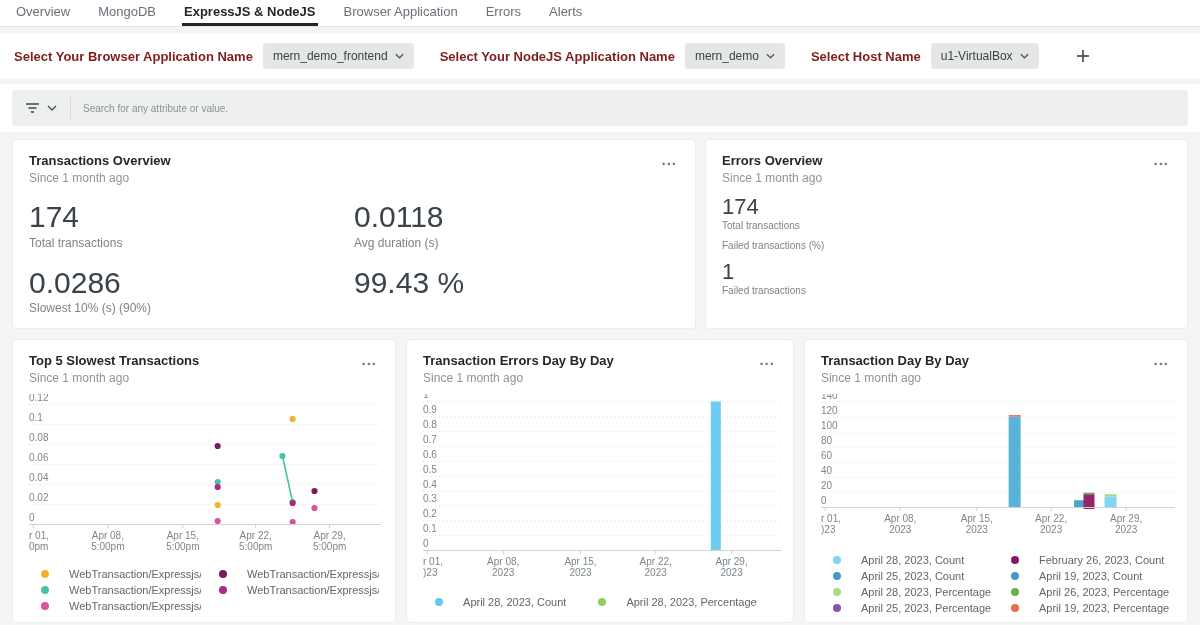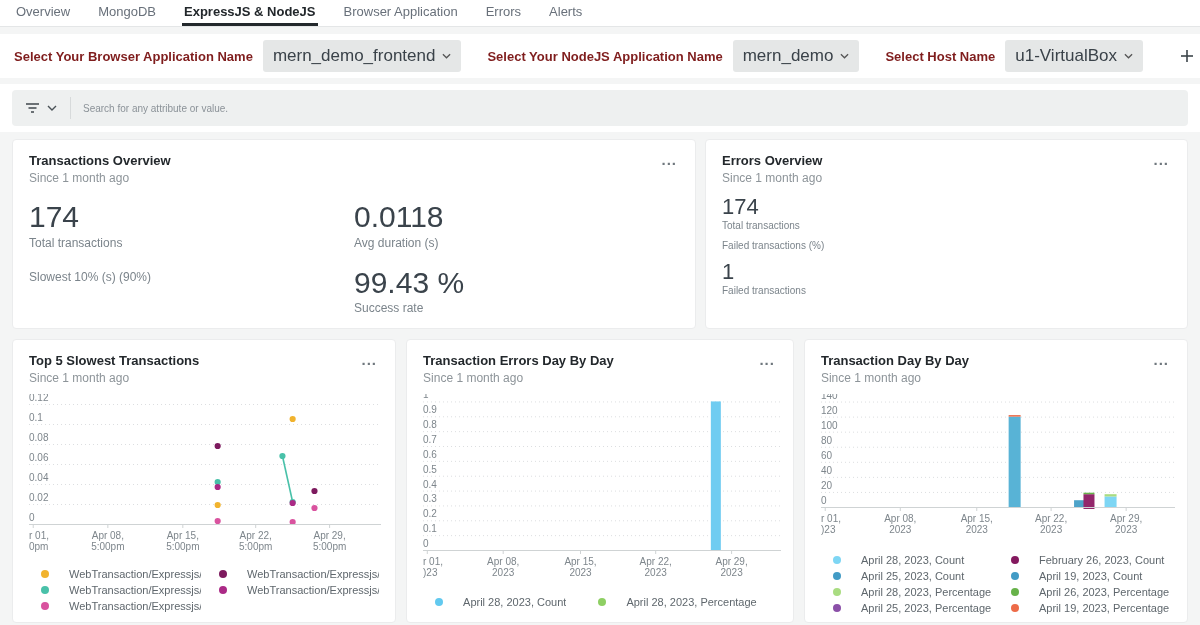--- a/index.html
+++ b/index.html
@@ -8,21 +8,21 @@
 
   
   .tabbar { background:#fff; border-bottom:1px solid #e4e6e7; display:flex; align-items:flex-end; height:27px; padding-left:2px; }
   .tab { font-size:13px; color:#68707a; padding:5px 2px 4px; margin:0 12px; border-bottom:3px solid transparent; cursor:pointer; white-space:nowrap; }
   .tab.active { color:#22272b; font-weight:bold; border-bottom-color:#23282c; }
 
   
   .filterbar { background:#fff; margin-top:7px; height:44px; display:flex; align-items:center; padding:0 14px; }
   .fgroup { display:flex; align-items:center; margin-right:26px; }
   .fgroup .flabel { font-size:13px; font-weight:bold; color:#7f1d1d; margin-right:10px; white-space:nowrap; }
-  .pill { display:flex; align-items:center; gap:7px; background:#e5e7e7; border:none; border-radius:3px; padding:6px 10px; font-size:17px; color:#3a4249; font-family:inherit; cursor:pointer; white-space:nowrap; }
+  .pill { display:flex; align-items:center; gap:7px; background:#e5e7e7; border:none; border-radius:3px; padding:6px 10px; font-size:12px; color:#3a4249; font-family:inherit; cursor:pointer; white-space:nowrap; }
   .addbtn { background:none; border:none; cursor:pointer; margin-left:6px; display:flex; align-items:center; padding:4px; }
 
   
   .searchbar { background:#fff; margin-top:6px; height:48px; padding:6px 12px; }
   .search-box { height:36px; background:#eef0f0; border-radius:4px; display:flex; align-items:center; }
   .filter-btn { display:flex; align-items:center; gap:7px; padding:0 13px; background:none; border:none; cursor:pointer; height:100%; }
   .vdiv { width:1px; height:22px; background:#d7dadb; }
   .search-box input { flex:1; border:none; background:transparent; outline:none; font-size:10px; color:#333; padding:0 12px; font-family:inherit; }
   .search-box input::placeholder { color:#8b9298; }
 
@@ -134,25 +134,25 @@
       <div class="kpi-grid">
         <div>
           <div class="kpi-value">174</div>
           <div class="kpi-label">Total transactions</div>
         </div>
         <div>
           <div class="kpi-value">0.0118</div>
           <div class="kpi-label">Avg duration (s)</div>
         </div>
         <div>
+          <div class="kpi-value">0.0286</div>
           <div class="kpi-label">Slowest 10% (s) (90%)</div>
         </div>
         <div>
           <div class="kpi-value">99.43 %</div>
-          <div class="kpi-label">Success rate</div>
         </div>
       </div>
     </div>
 
     <div class="card">
       <div class="card-head">
         <div>
           <div class="card-title">Errors Overview</div>
           <div class="card-sub">Since 1 month ago</div>
         </div>

